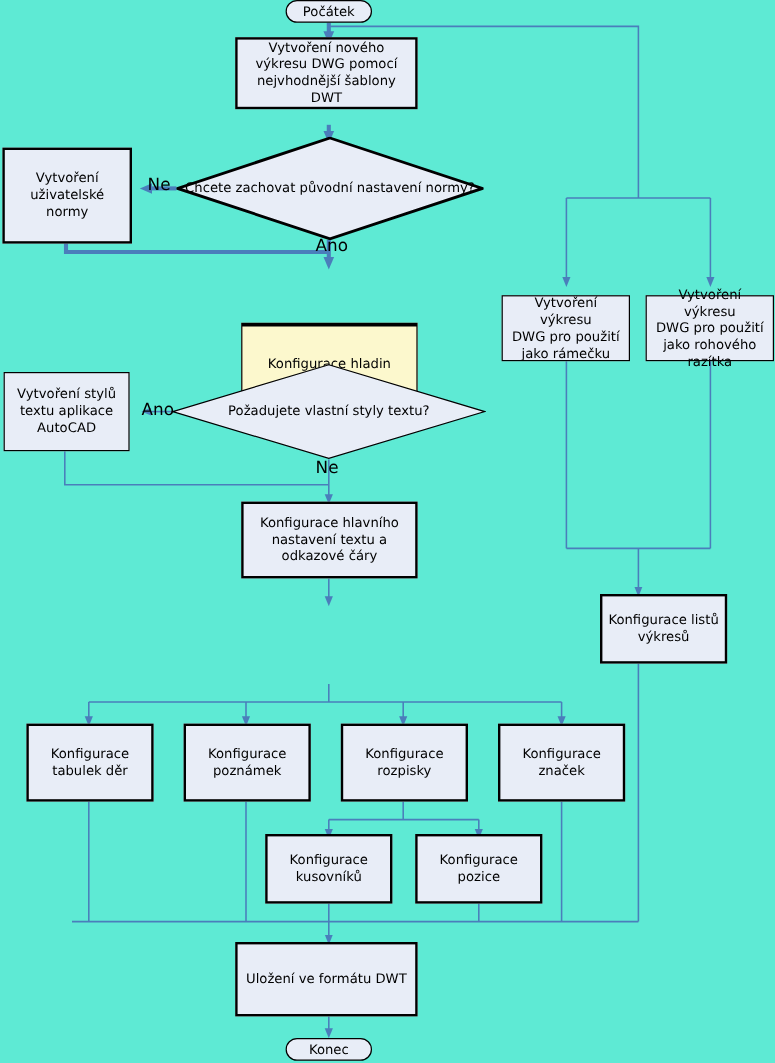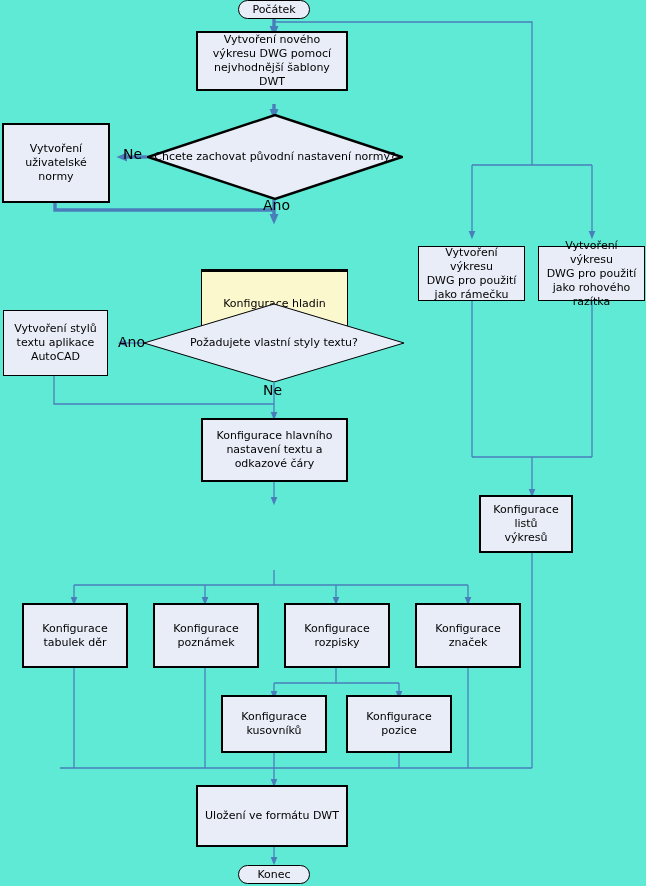--- a/index.html
+++ b/index.html
@@ -180,18 +180,18 @@
     <span class="txt">Vytvoření výkresu
 DWG pro použití
 jako rámečku</span>
   </div>
   <div class="node proc" style="left:538px;top:246px;width:107px;height:55px;">
     <span class="txt">Vytvoření výkresu
 DWG pro použití
 jako rohového
 razítka</span>
   </div>
-  <div class="node proc thickall" style="left:479px;top:495px;width:94px;height:58px;">
+  <div class="node proc thickall" style="left:500px;top:495px;width:106px;height:58px;">
     <span class="txt">Konfigurace listů
 výkresů</span>
   </div>
 
 </div>
 
 </body></html>

